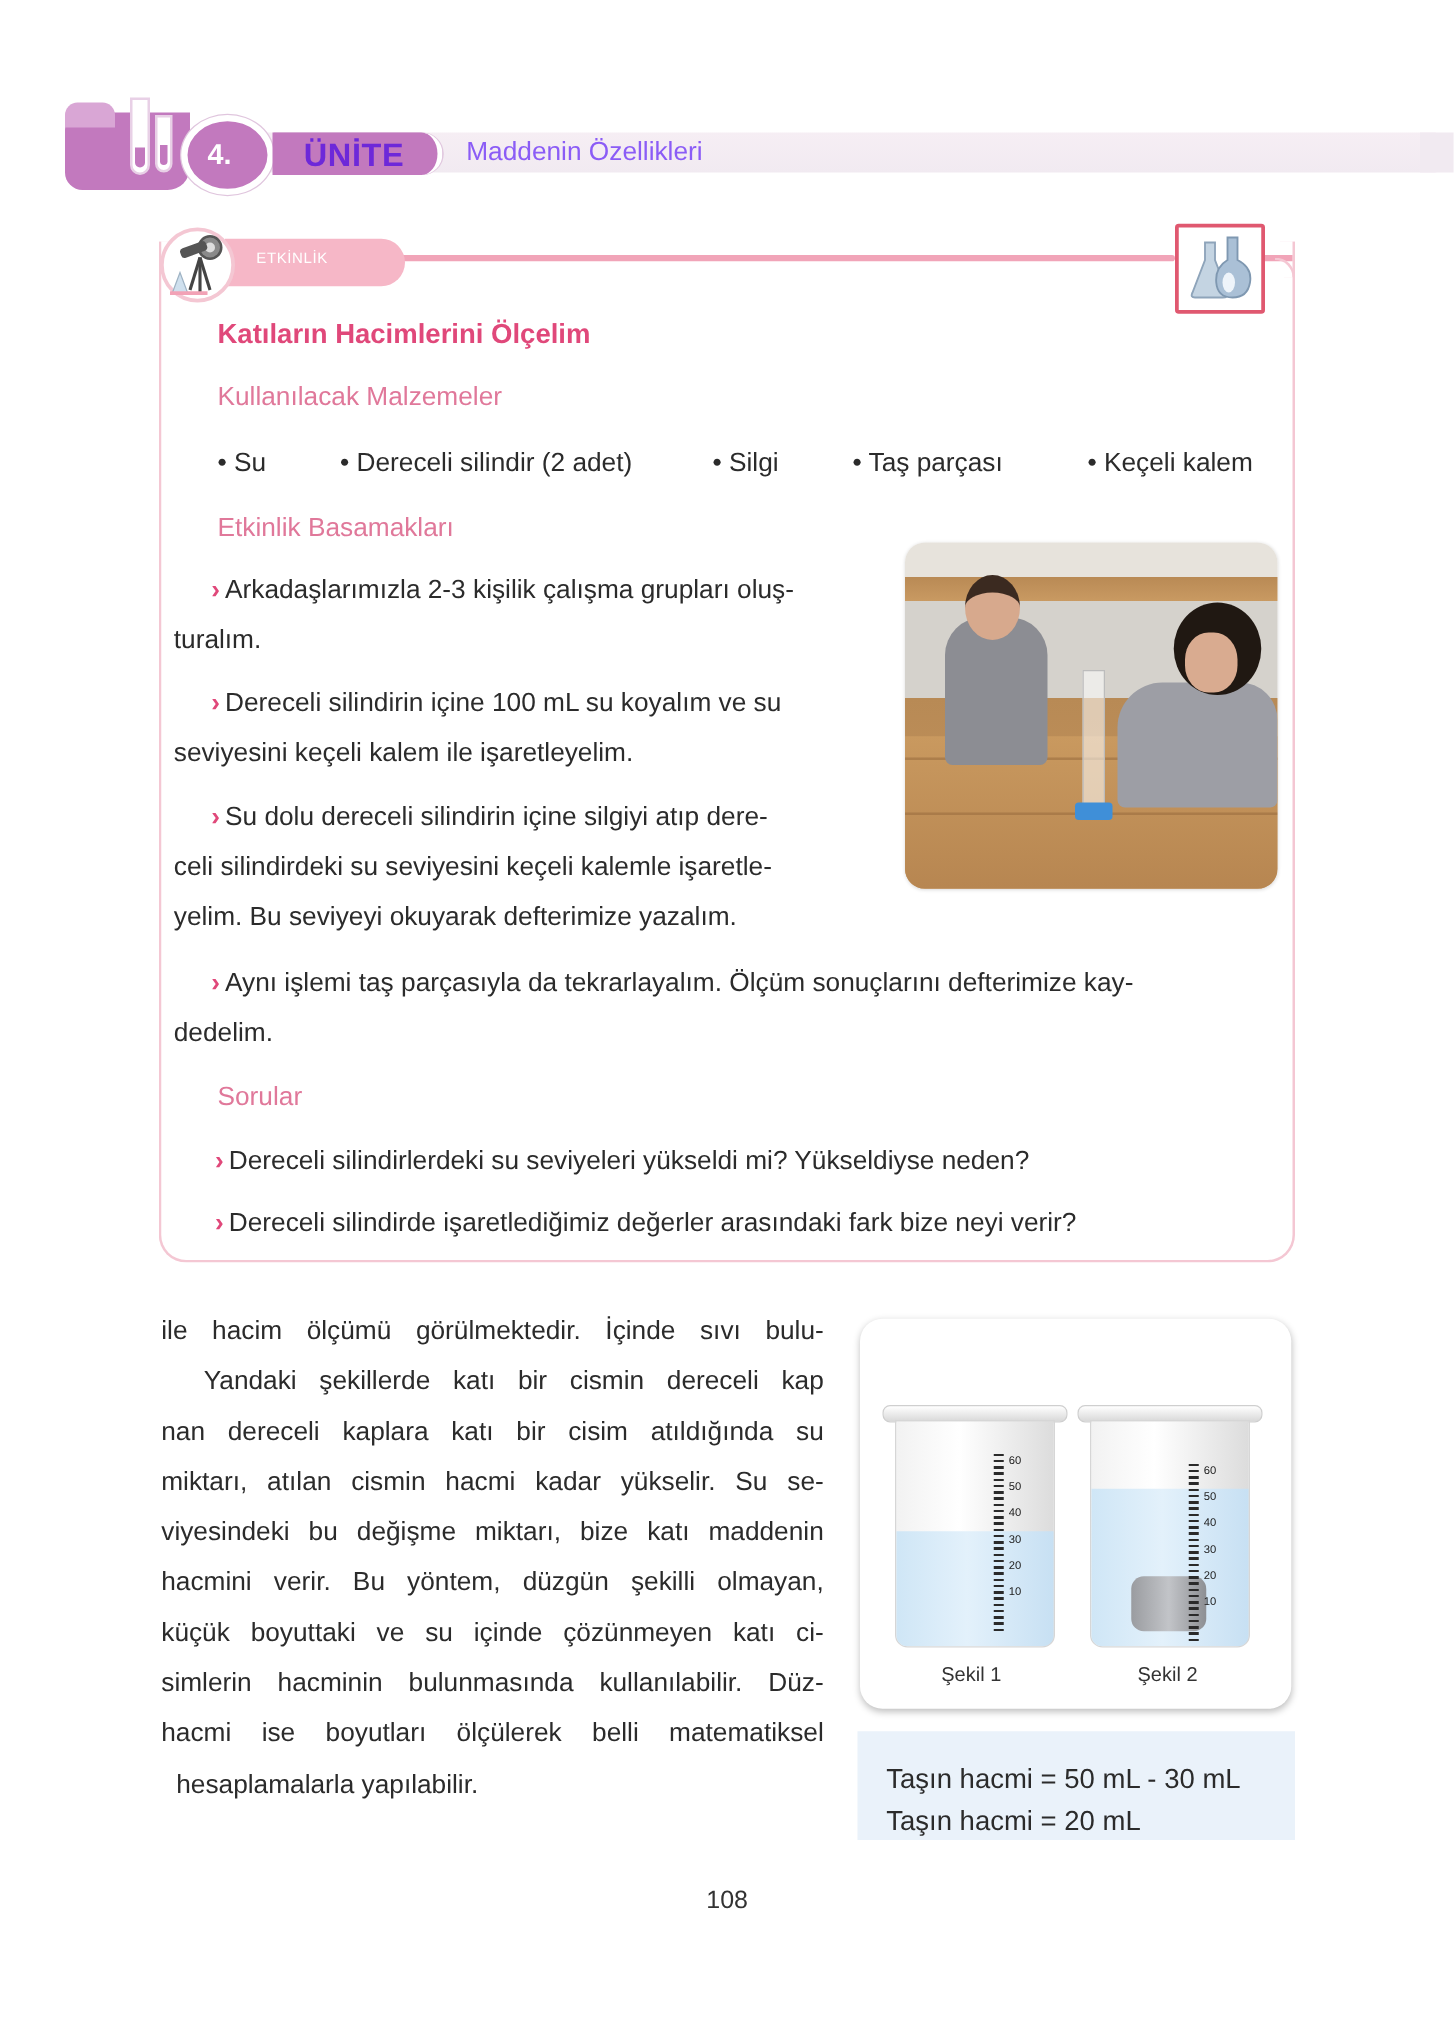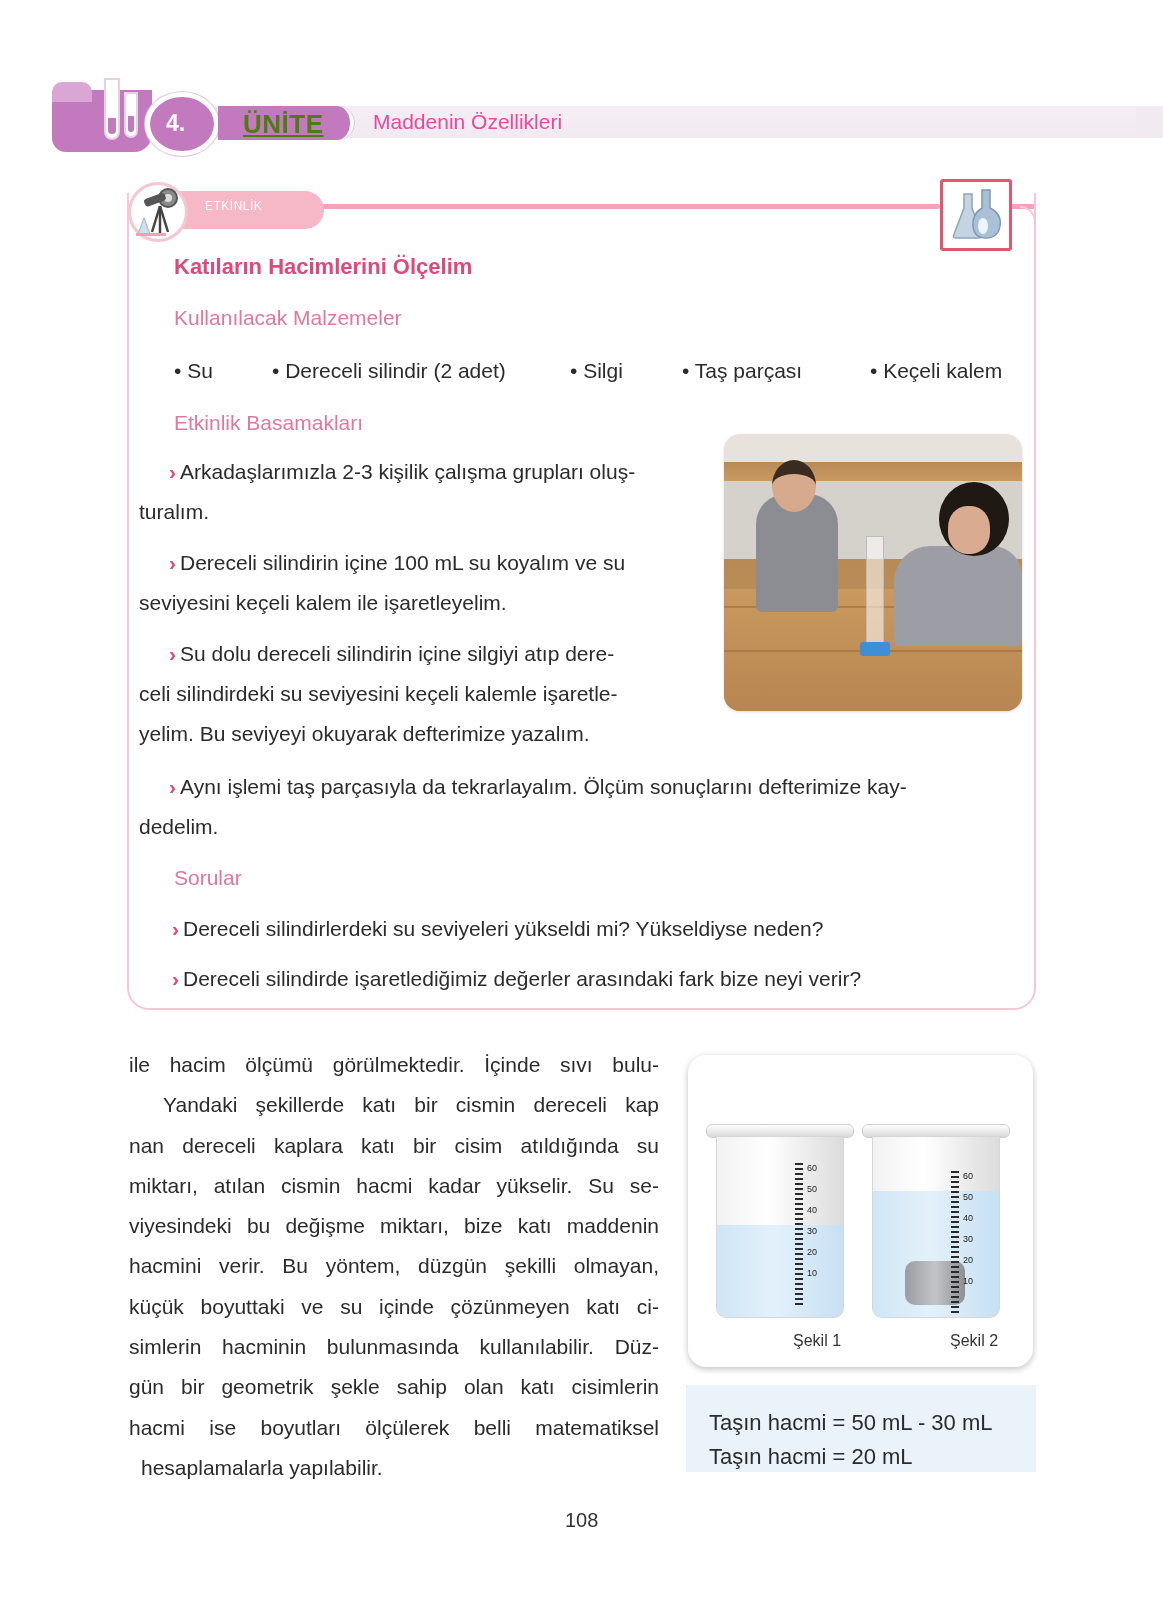--- a/index.html
+++ b/index.html
@@ -15,22 +15,22 @@
     .unit-ribbon:before { content: ""; position: absolute; left: 0; top: -8px; width: 40px; height: 20px; background: #d9a6d5; border-radius: 10px 10px 0 0; }
     .tube { position: absolute; width: 16px; background: #fff; border-radius: 0 0 8px 8px; border: 2px solid #e8d0e6; }
     .tube.t1 { left: 104px; top: 78px; height: 62px; }
     .tube.t2 { left: 124px; top: 92px; height: 46px; width: 14px; }
     .tube .liquid { position: absolute; left: 2px; right: 2px; bottom: 4px; height: 16px; background: #c279be; border-radius: 0 0 6px 6px; }
     .unit-num-circle { position: absolute; left: 145px; top: 92px; width: 74px; height: 64px; background: #c279be; border-radius: 50%;
       border: 5px solid #fff; box-shadow: 0 0 0 1px #e0c6de; }
     .unit-num { position: absolute; left: 166px; top: 110px; color: #fff; font-weight: bold; font-size: 23px; }
     .unite-pill { position: absolute; left: 218px; top: 106px; width: 136px; height: 34px; background: #c279be; border-radius: 0 18px 18px 0;
       border-right: 4px solid #fff; box-shadow: 1px 0 0 #e0c6de; }
-    .unite-label { position: absolute; left: 243px; top: 109px; color: #4d7c0f; font-weight: bold; font-size: 26px; letter-spacing: 0.5px; text-decoration: underline; }
-    .unit-title { position: absolute; left: 373px; top: 110px; color: #ec4899; font-size: 21px; }
+    .unite-label { position: absolute; left: 243px; top: 109px; color: #6d28d9; font-weight: bold; font-size: 26px; letter-spacing: 0.5px; }
+    .unit-title { position: absolute; left: 373px; top: 110px; color: #8b5cf6; font-size: 21px; }
 
     
     .activity-box { position: absolute; left: 127px; top: 193px; width: 909px; height: 817px;
       border: 2px solid #f4c7d3; border-top: none; border-radius: 0 0 22px 22px; }
     .activity-topline { position: absolute; left: 300px; top: 204px; width: 640px; height: 5px; background: #f1a4b8; border-radius: 3px; }
     .activity-topline-right { position: absolute; left: 1012px; top: 204px; width: 22px; height: 5px; background: #f1a4b8; }
     .activity-corner { position: absolute; left: 1020px; top: 206px; width: 16px; height: 16px; border-top: 2px solid #f4c7d3; border-right: 2px solid #f4c7d3; border-radius: 0 16px 0 0; }
     .etk-badge { position: absolute; left: 128px; top: 182px; width: 60px; height: 60px; border-radius: 50%;
       background: #fff; border: 3px solid #f4c7d3; }
     .etk-pill { position: absolute; left: 180px; top: 191px; width: 144px; height: 38px; background: #f6b7c7; border-radius: 0 20px 20px 0; }
@@ -66,21 +66,21 @@
     
     .figure-card { position: absolute; left: 688px; top: 1055px; width: 345px; height: 312px; background: #fff; border-radius: 18px;
       box-shadow: 0 2px 6px rgba(0,0,0,0.25); }
     .beaker { position: absolute; top: 1124px; width: 136px; height: 196px; }
     .beaker .rim { position: absolute; left: -6px; top: 0; width: 148px; height: 14px; background: linear-gradient(#ffffff, #d8d8d8); border-radius: 6px; border: 1px solid #cfcfcf; }
     .beaker .body { position: absolute; left: 4px; top: 12px; width: 128px; height: 182px; background: linear-gradient(90deg, #f2f2f2, #ffffff 40%, #dcdcdc); border-radius: 0 0 10px 10px; border: 1px solid #d6d6d6; overflow: hidden; }
     .beaker .water { position: absolute; left: 0; right: 0; bottom: 0; background: linear-gradient(90deg, #cfe6f6, #e3f1fb 45%, #c7e0f3); }
     .beaker .scale { position: absolute; left: 78px; top: 26px; width: 8px; height: 142px; background: repeating-linear-gradient(#2a2a2a 0 2px, transparent 2px 5px); }
     .beaker .tick { position: absolute; left: 90px; font-size: 9px; color: #222; font-family: "Liberation Sans", sans-serif; }
     .beaker .stone { position: absolute; left: 32px; bottom: 12px; width: 60px; height: 44px; background: linear-gradient(90deg, #9a9ca0, #c2c4c8 50%, #8d8f93); border-radius: 10px; }
-    .fig-caption { position: absolute; top: 1332px; font-size: 16px; color: #333; margin-left: 40px; }
+    .fig-caption { position: absolute; top: 1332px; font-size: 16px; color: #333; }
 
     .formula-box { position: absolute; left: 686px; top: 1385px; width: 350px; height: 87px; background: #eaf2fa; }
     .formula { position: absolute; left: 709px; font-size: 22px; color: #2b2b2b; white-space: nowrap; }
 
     .body-text { position: absolute; left: 129px; top: 1045px; width: 530px; font-size: 21px; line-height: 40.3px; color: #2b2b2b; text-align: justify; }
     .body-text .line { display: block; text-align: justify; text-align-last: justify; white-space: nowrap; }
     .body-text .line.last { text-align-last: left; margin-left: 12px; }
     .body-text .line.first { padding-left: 34px; }
 
     .page-number { position: absolute; left: 565px; top: 1509px; font-size: 20px; color: #333; }
@@ -186,21 +186,20 @@
 
 <div class="body-text">
   <span class="line">ile hacim ölçümü görülmektedir. İçinde sıvı bulu-</span>
   <span class="line first">Yandaki şekillerde katı bir cismin dereceli kap</span>
   <span class="line">nan dereceli kaplara katı bir cisim atıldığında su</span>
   <span class="line">miktarı, atılan cismin hacmi kadar yükselir. Su se-</span>
   <span class="line">viyesindeki bu değişme miktarı, bize katı maddenin</span>
   <span class="line">hacmini verir. Bu yöntem, düzgün şekilli olmayan,</span>
   <span class="line">küçük boyuttaki ve su içinde çözünmeyen katı ci-</span>
   <span class="line">simlerin hacminin bulunmasında kullanılabilir. Düz-</span>
-  <span class="line">gün bir geometrik şekle sahip olan katı cisimlerin</span>
   <span class="line">hacmi ise boyutları ölçülerek belli matematiksel</span>
   <span class="line last">hesaplamalarla yapılabilir.</span>
 </div>
 
 <div class="figure-card"></div>
 
 <div class="beaker" style="left:712px">
   <div class="rim"></div>
   <div class="body">
     <div class="water" style="height:92px"></div>

